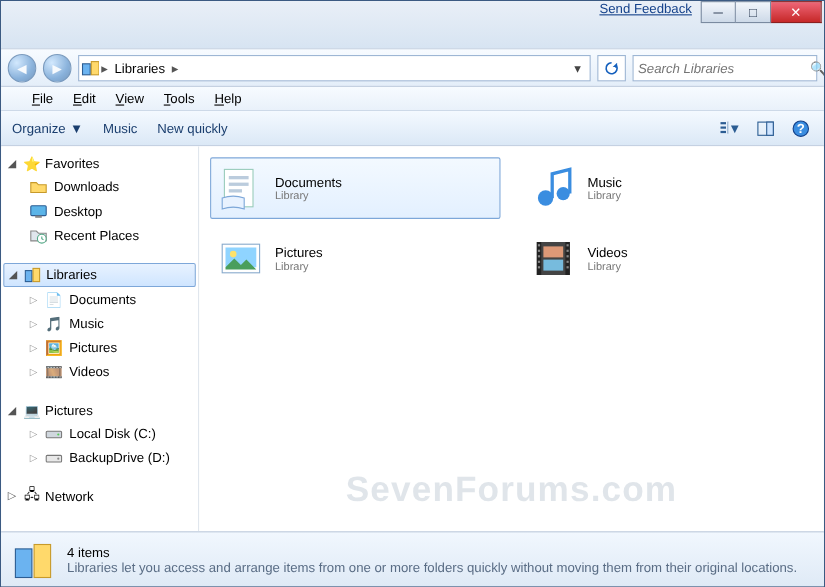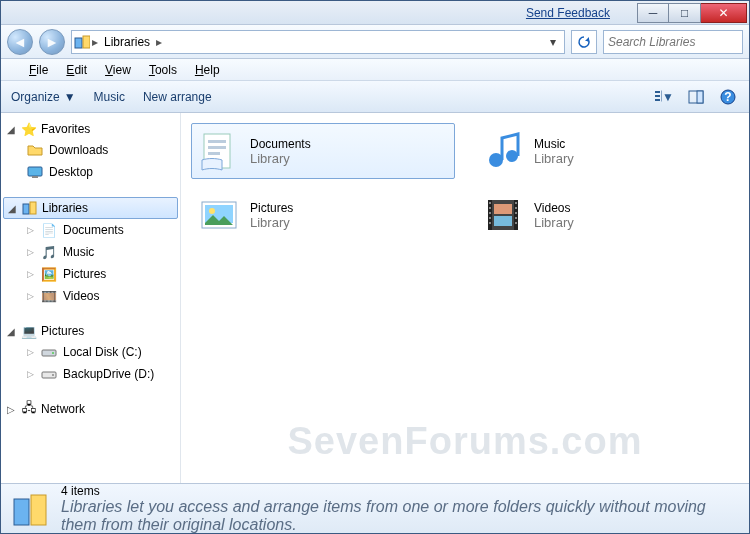--- a/index.html
+++ b/index.html
@@ -1,34 +1,34 @@
 <!DOCTYPE html>
 <html><head>
 <meta charset="utf-8">
 <style>
 * { box-sizing: border-box; margin: 0; padding: 0; font-family: "Segoe UI", Tahoma, sans-serif; font-size: 12px; }
 body { background: #fff; width: 750px; height: 534px; overflow: hidden; border: 1px solid #3b5a82; display: flex; flex-direction: column; }
 
 
-.titlebar { height: 24px; background: linear-gradient(#e9eff7,#d7e4f2); display:flex; justify-content:flex-end; align-items:center; padding:0 2px 0 8px; border-bottom:1px solid #b8c7db;gap:19px; }
+.titlebar { height: 44px; background: linear-gradient(#e9eff7,#d7e4f2); display:flex; justify-content:flex-end; padding:0 2px 0 8px; border-bottom:1px solid #b8c7db; }
 .titlebar .feedback { color:#15428b; text-decoration:underline; margin-right:8px; cursor:pointer; }
 .winbtns { display:flex; gap:0; }
 .winbtn { width:32px; height:20px; border:1px solid #7a8aa0; background:linear-gradient(#f2f6fb,#cdd9e8); display:flex; align-items:center; justify-content:center; color:#2b3b52; cursor:pointer; }
 .winbtn.close { background:linear-gradient(#e67,#c62828); color:#fff; border-color:#8a1f1f; width:46px; }
 .winbtn + .winbtn { border-left:none; }
 
 
 .navbar { height:34px; background:linear-gradient(#f7fbff,#e4eef9); display:flex; align-items:center; padding:0 6px; gap:6px; border-bottom:1px solid #b8c7db; }
 .navbtn { width:26px; height:26px; border-radius:50%; background:radial-gradient(circle at 30% 30%,#bfe0ff,#4a88c7 60%,#2c5d93); border:1px solid #2c5d93; display:flex; align-items:center; justify-content:center; color:#fff; font-size:14px; cursor:pointer; opacity:.6; }
 .addressbar { flex:1; height:24px; border:1px solid #9db6d4; background:#fff; display:flex; align-items:center; padding:0 2px; }
 .addressbar .crumb { padding:0 4px; color:#000; cursor:pointer; }
 .addressbar .sep { color:#555; padding:0 2px; cursor:pointer; }
 .addressbar .drop { margin-left:auto; color:#444; padding:0 6px; cursor:pointer; }
 .refreshbtn { width:26px; height:24px; border:1px solid #9db6d4; background:#fff; display:flex; align-items:center; justify-content:center; color:#1560bd; cursor:pointer; }
-.searchbox { width:140px; height:24px; border:1px solid #9db6d4; background:#fff; display:flex; align-items:center; padding:0 4px; color:#888; font-style:italic; }
+.searchbox { width:168px; height:24px; border:1px solid #9db6d4; background:#fff; display:flex; align-items:center; padding:0 4px; color:#888; font-style:italic; }
 .searchbox input { border:none; outline:none; flex:1; font-style:italic; color:#666; background:transparent; }
 .searchbox .mag { color:#3a6ea5; font-style:normal; }
 
 
 .menubar { height:22px; background:linear-gradient(#f7fbff,#e9f1fa); display:flex; align-items:center; padding:0 20px; gap:2px; border-bottom:1px solid #cdd9e8; }
 .menubar span { padding:2px 8px; cursor:pointer; }
 .menubar span u { text-decoration:underline; }
 
 
 .toolbar { height:32px; background:linear-gradient(#f4f9ff,#dbe8f6); display:flex; align-items:center; padding:0 10px; gap:18px; border-bottom:1px solid #b8c7db; }
@@ -46,29 +46,29 @@
 .treeitem { display:flex; align-items:center; gap:6px; padding:3px 4px 3px 24px; cursor:pointer; }
 .treeitem .sub { width:8px; color:#999; font-size:9px; }
 .ic { width:16px; height:16px; display:inline-flex; align-items:center; justify-content:center; font-size:13px; }
 
 .content { flex:1; padding:10px; position:relative; }
 .libgrid { display:grid; grid-template-columns:1fr 1fr; gap:8px 20px; }
 .libitem { display:flex; align-items:center; gap:10px; padding:6px; border:1px solid transparent; border-radius:2px; cursor:pointer; }
 .libitem.sel { border:1px solid #7da7d9; background:linear-gradient(#f3f9ff,#e3f0ff); }
 .libicon { width:42px; height:42px; display:flex; align-items:center; justify-content:center; }
 .libtext .name { font-size:12px; color:#000; }
-.libtext .sub { font-size:13px; color:#777; }
-
-.watermark { position:absolute; bottom:20px; left:50%; transform:translateX(-50%); font-size:38px; font-weight:bold; color:rgba(130,150,170,.25); pointer-events:none; letter-spacing:1px; white-space:nowrap; }
+.libtext .sub { font-size:10px; color:#777; }
+
+.watermark { position:absolute; bottom:20px; left:50%; transform:translateX(-50%); font-size:32px; font-weight:bold; color:rgba(130,150,170,.25); pointer-events:none; letter-spacing:1px; white-space:nowrap; }
 
 
 .details { height:50px; background:linear-gradient(#f1f7fe,#dfeaf6); border-top:1px solid #b8c7db; display:flex; align-items:center; padding:4px 10px; gap:10px; }
 .details .bigicon { width:40px; height:40px; }
 .details .dtxt .line1 { color:#000; }
-.details .dtxt .line2 { color:#5a6d85; font-size:16px;font-style:italic; }
+.details .dtxt .line2 { color:#5a6d85; font-size:12px; }
 
 svg { display:block; }
 </style>
 </head>
 <body>
 
 <div class="titlebar">
   <span class="feedback">Send Feedback</span>
   <div class="winbtns">
     <div class="winbtn">─</div>
@@ -108,21 +108,21 @@
   <span><u>F</u>ile</span>
   <span><u>E</u>dit</span>
   <span><u>V</u>iew</span>
   <span><u>T</u>ools</span>
   <span><u>H</u>elp</span>
 </div>
 
 <div class="toolbar">
   <span class="tb"><span>Organize</span> ▼</span>
   <span class="tb">Music</span>
-  <span class="tb">New arrange</span>
+  <span class="tb">New quickly</span>
   <div class="right">
     <span class="iconbtn">
       <svg width="16" height="16">
           <rect x="1" y="2" width="5" height="2" fill="#2c5d93"></rect>
           <rect x="1" y="6" width="5" height="2" fill="#2c5d93"></rect>
           <rect x="1" y="10" width="5" height="2" fill="#2c5d93"></rect>
           <rect x="8" y="2" width="6" height="10" fill="none" stroke="#2c5d93"></rect>
         </svg> ▼
     </span>
     <span class="iconbtn">
@@ -159,20 +159,30 @@
       </div>
       <div class="treeitem">
         <span class="ic">
             <svg width="16" height="16">
               <rect x="1" y="3" width="14" height="9" rx="1" fill="#5bb4e8" stroke="#2c5d93"></rect>
               <rect x="5" y="12" width="6" height="2" fill="#888"></rect>
             </svg>
           </span>
         <span>Desktop</span>
       </div>
+      <div class="treeitem">
+        <span class="ic">
+            <svg width="16" height="16">
+              <path d="M1 4h5l2 2h7v7H1z" fill="#e0e6ed" stroke="#888"></path>
+              <circle cx="11" cy="11" r="4" fill="#fff" stroke="#5a8"></circle>
+              <path d="M11 9v2l1.5 1" stroke="#5a8" fill="none"></path>
+            </svg>
+          </span>
+        <span>Recent Places</span>
+      </div>
     </div>
 
     <div class="treegroup">
       <div class="treehdr sel">
         <span class="arrow">◢</span>
         <span class="ic">
             <svg width="16" height="16">
               <rect x="1" y="4" width="6" height="10" fill="#6bb3f0" stroke="#2c5d93"></rect>
               <rect x="8" y="2" width="6" height="12" fill="#ffd96b" stroke="#c79a2a"></rect>
             </svg>

